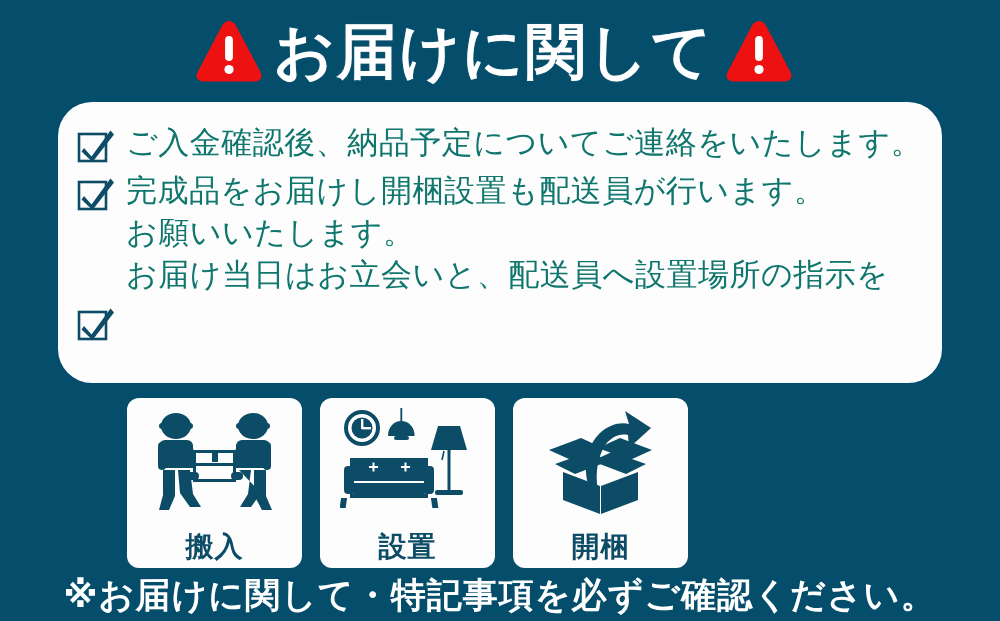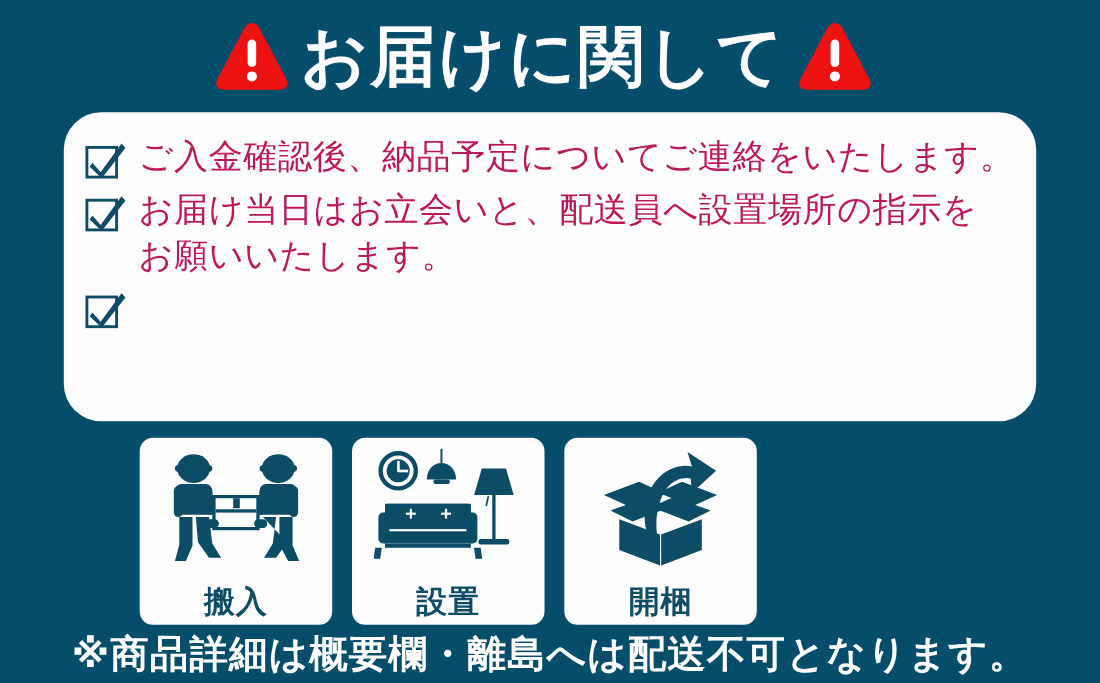--- a/index.html
+++ b/index.html
@@ -38,21 +38,21 @@
     padding:14px 0 0 0;
   }
   .check-list { padding:6px 0 0 18px; }
   .check-item {
     display:flex; align-items:flex-start; gap:10px;
     margin-bottom:4px;
   }
   .cb { width:40px; height:40px; flex:0 0 auto; margin-top:4px; }
   .cb-lines { flex:1 1 auto; }
   .cb-lines .ln {
-    color:#be185d;
+    color:#0f766e;
     font-size:31px;
     line-height:42px;
     font-weight:500;
     white-space:nowrap;
     letter-spacing:.5px;
   }
 
   
   .icon-row {
     position:absolute; left:127px; top:398px;
@@ -127,22 +127,23 @@
           <div class="ln">ご入金確認後、納品予定についてご連絡をいたします。</div>
         </div>
       </div>
 
       <div class="check-item">
         <svg class="cb" viewBox="0 0 40 40">
           <rect x="3" y="8" width="27" height="27" fill="none" stroke="#0D4C66" stroke-width="2.6"></rect>
           <path d="M8 22 L15.5 30.5 L34.5 4.5 L38 8.5 L16.5 36 L5.5 25.5 Z" fill="#0D4C66"></path>
         </svg>
         <div class="cb-lines">
+          <div class="ln">完成品をお届けし開梱設置も配送員が行います。</div>
+          <div class="ln">お願いいたします。</div>
           <div class="ln">お届け当日はお立会いと、配送員へ設置場所の指示を</div>
-          <div class="ln">お願いいたします。</div>
         </div>
       </div>
 
       <div class="check-item">
         <svg class="cb" viewBox="0 0 40 40">
           <rect x="3" y="8" width="27" height="27" fill="none" stroke="#0D4C66" stroke-width="2.6"></rect>
           <path d="M8 22 L15.5 30.5 L34.5 4.5 L38 8.5 L16.5 36 L5.5 25.5 Z" fill="#0D4C66"></path>
         </svg>
       </div>
 
@@ -239,16 +240,16 @@
           <path d="M30 66 l18 6 v12 l-18 -7 z" fill="#FDFDFD" opacity="0"></path>
         </g>
       </svg>
       <div class="icon-label">開梱</div>
     </div>
 
 
   </div>
 
   <div class="footer">
-    <span class="footer-text">※商品詳細は概要欄・離島へは配送不可となります。</span>
+    <span class="footer-text">※お届けに関して・特記事項を必ずご確認ください。</span>
   </div>
 
 </div>
 
 </body></html>

